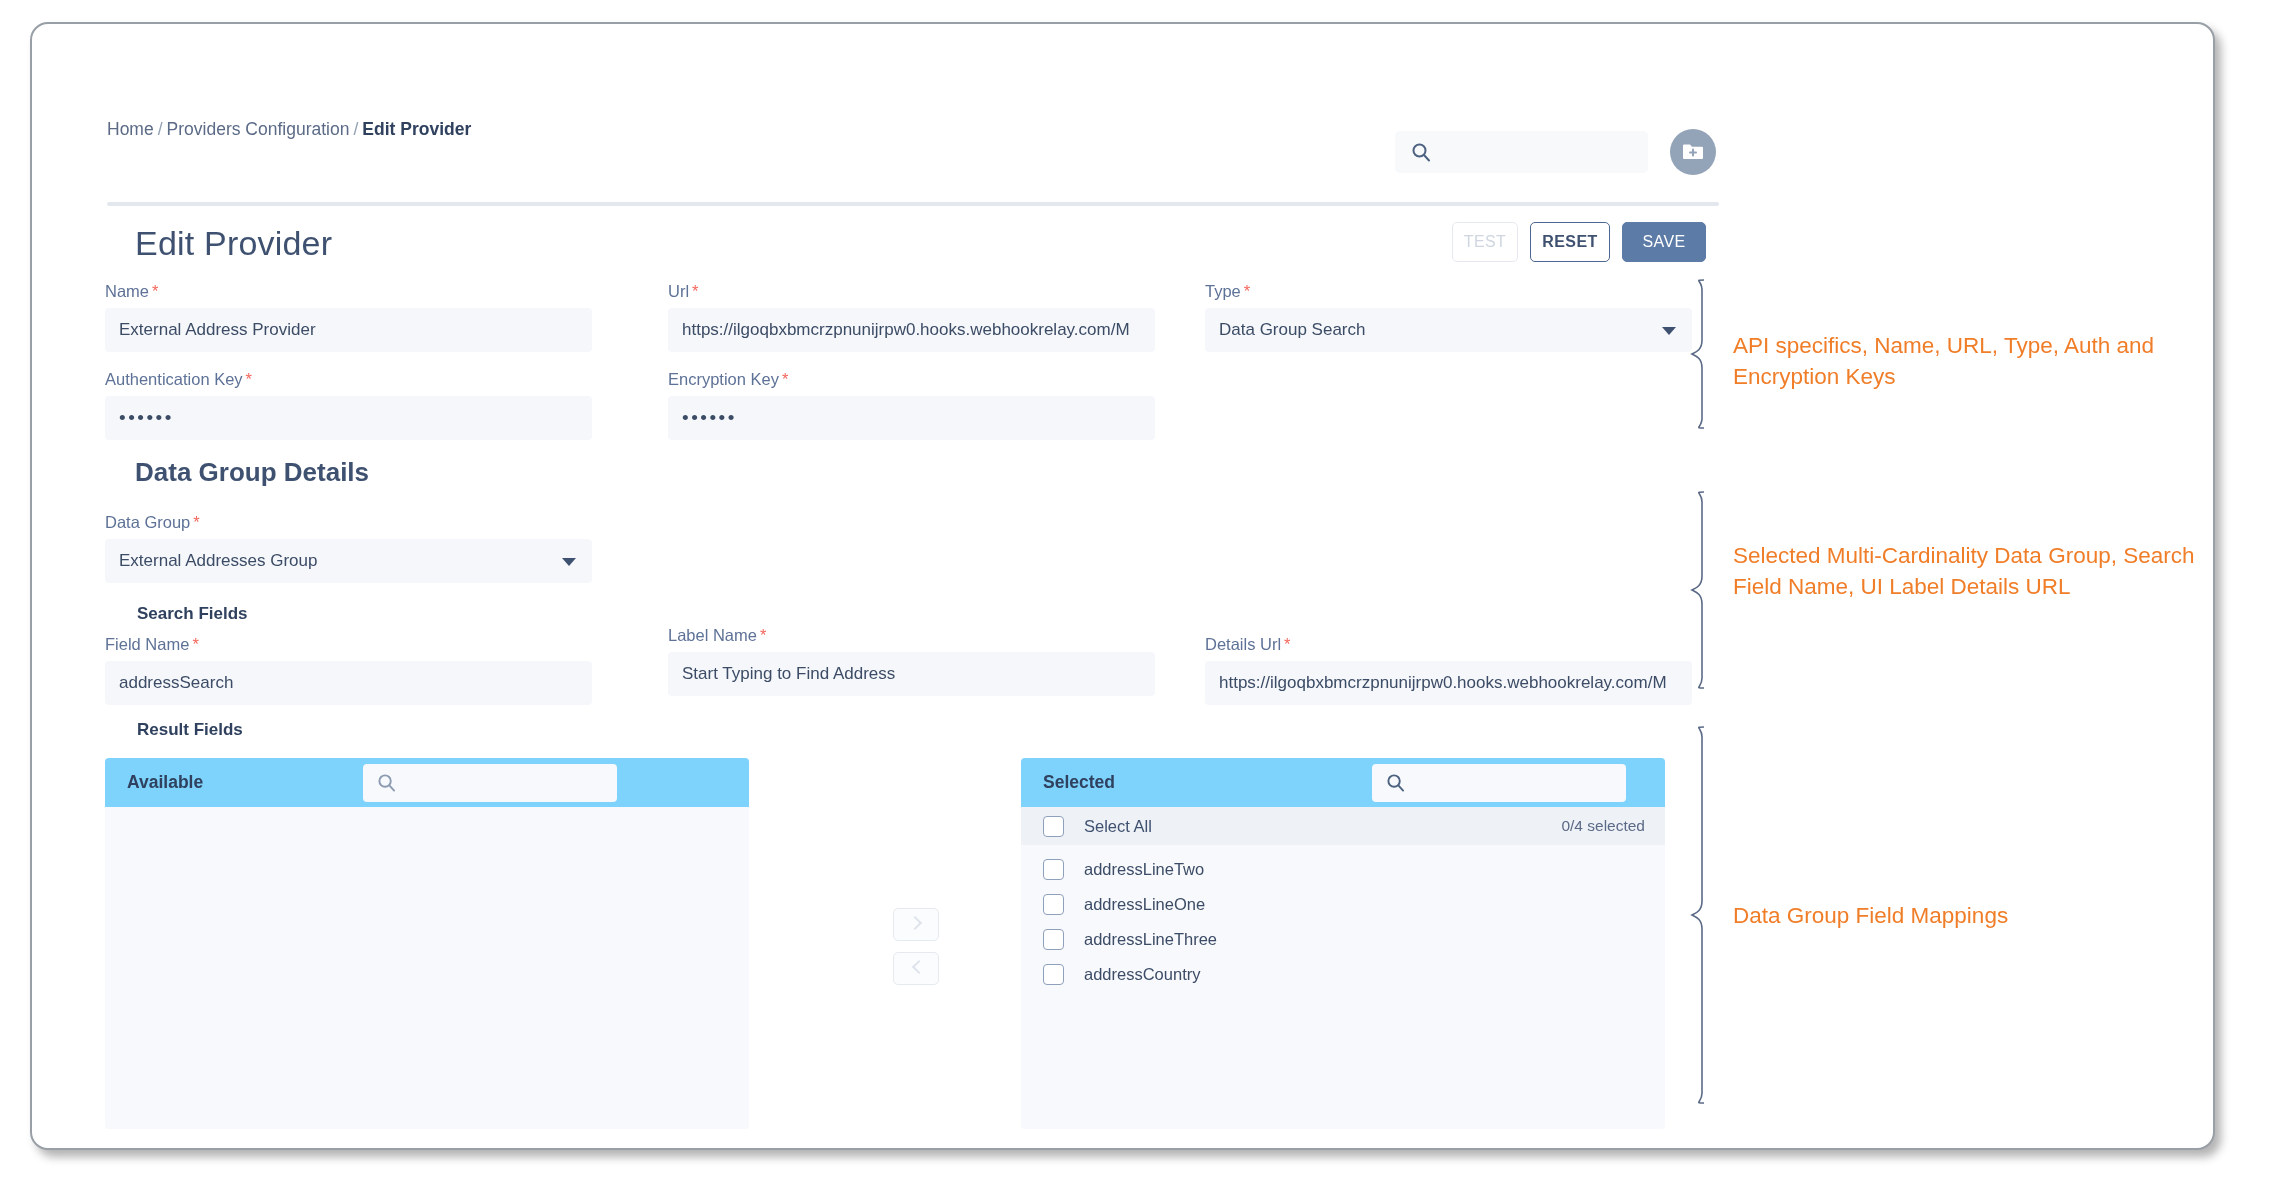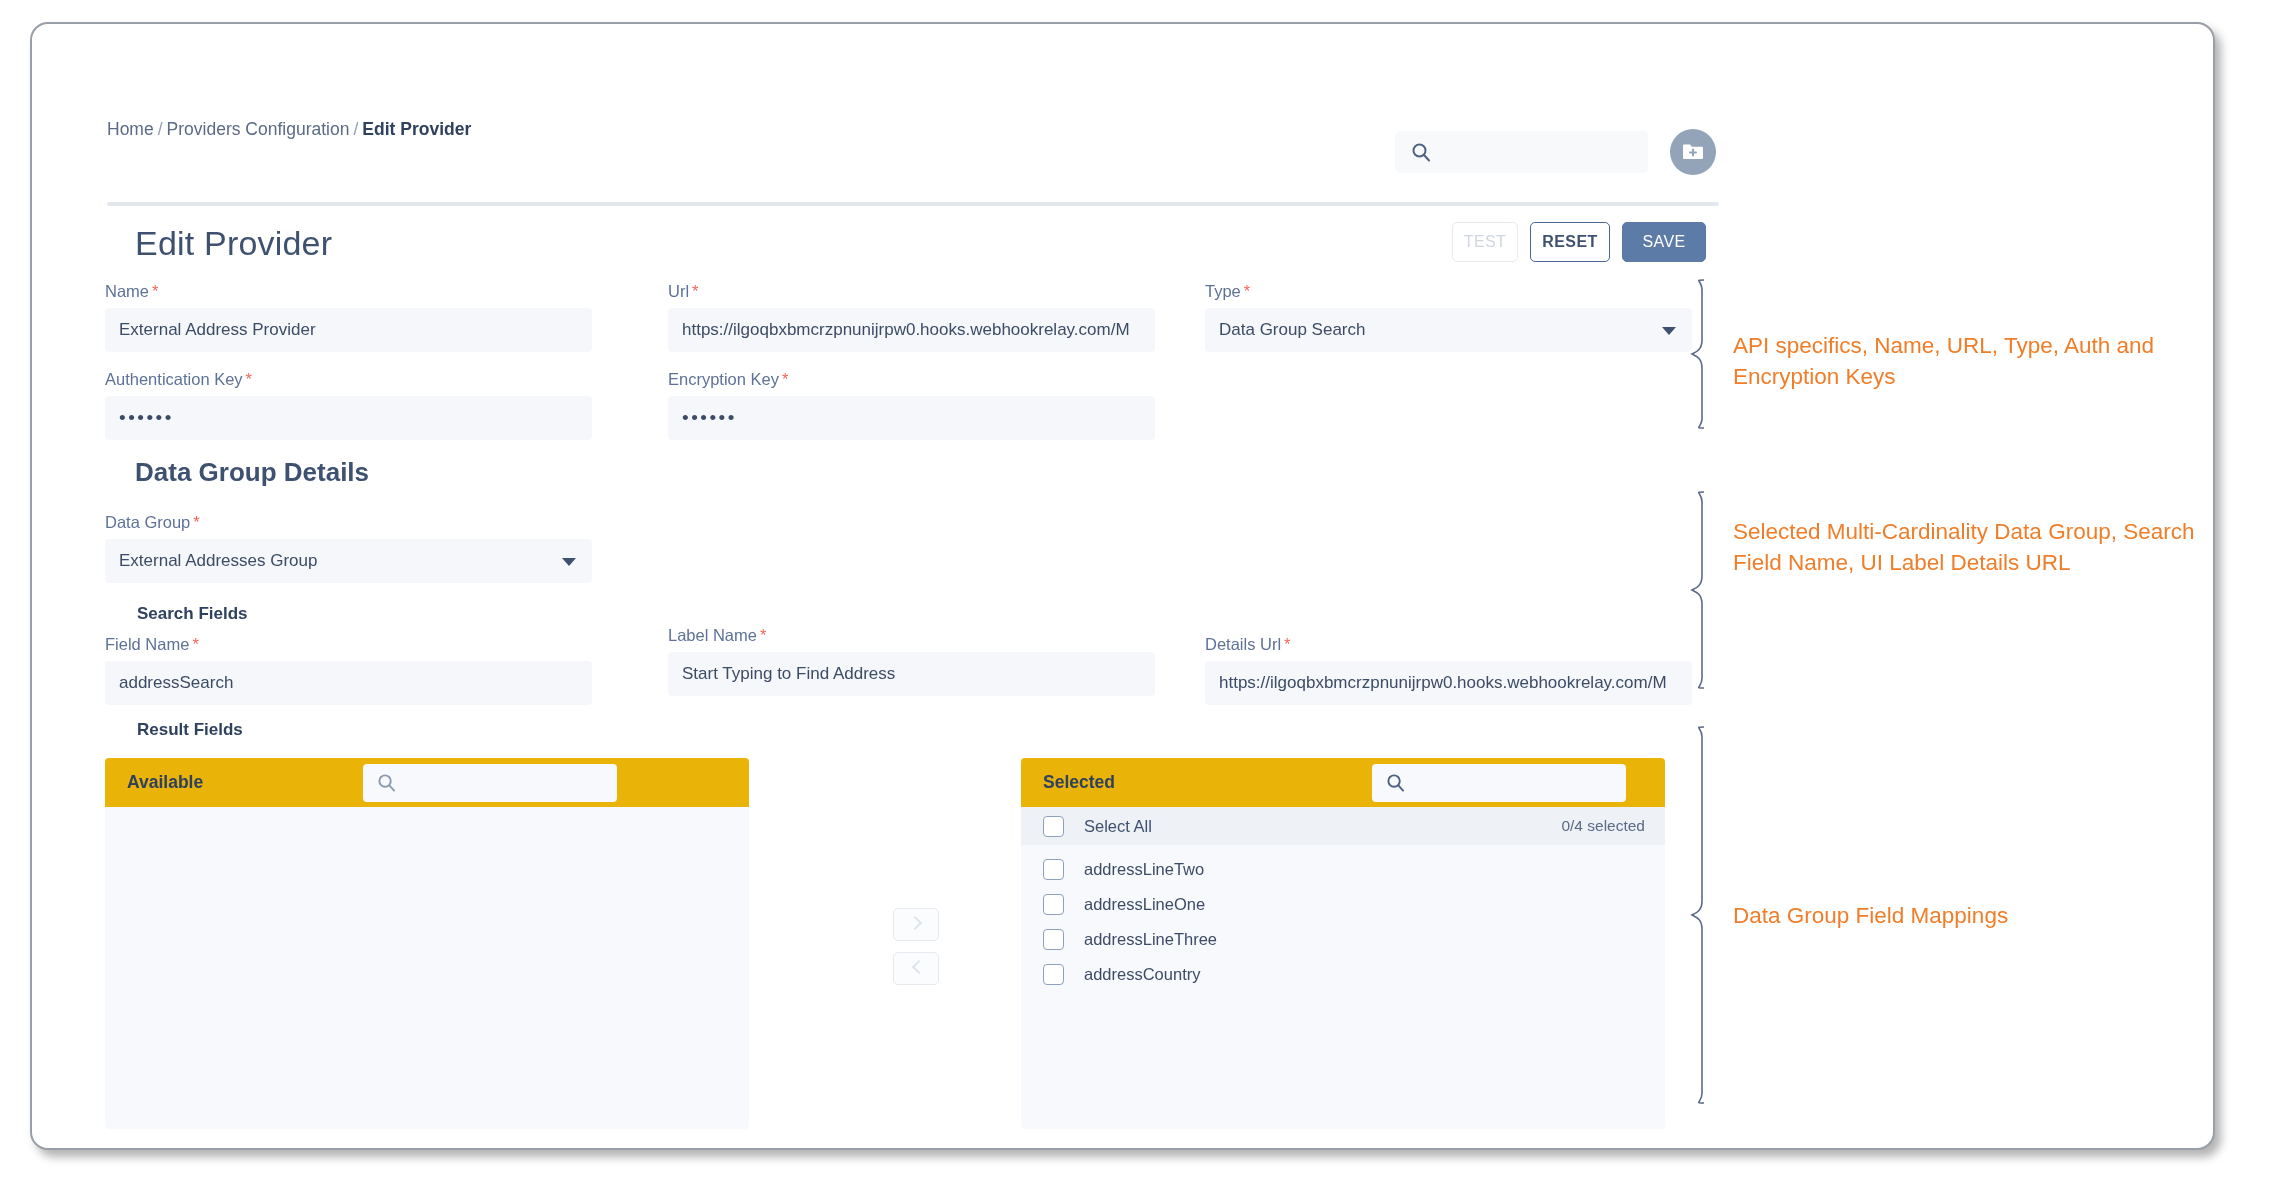--- a/index.html
+++ b/index.html
@@ -214,21 +214,21 @@
   
   .picker-panel {
     position: absolute;
     background: #f7f9fc;
     border-radius: 4px;
     overflow: hidden;
   }
   .picker-head {
     position: relative;
     height: 49px;
-    background: #eab308;
+    background: #7dd3fc;
     display: flex;
     align-items: center;
   }
   .picker-head .ttl {
     margin-left: 22px;
     font-size: 17.5px;
     font-weight: bold;
     color: #2f415e;
   }
   .picker-search {
@@ -497,20 +497,20 @@
   </div>
 
   <svg class="brace" style="left:1690px; top:278px;" width="36" height="152">
     <path d="M14 2 C 3 2, 13 2, 12 14 L12 62 C12 72, 6 74, 2 76 C6 78, 12 80, 12 90 L12 138 C13 150, 3 150, 14 150" fill="none" stroke="#5b6a86" stroke-width="1.6"></path>
   </svg>
   <div class="anno" style="left:1733px; top:330px; width:470px;">API specifics, Name, URL, Type, Auth and Encryption Keys</div>
 
   <svg class="brace" style="left:1690px; top:490px;" width="36" height="200">
     <path d="M14 2 C 3 2, 13 2, 12 14 L12 86 C12 96, 6 98, 2 100 C6 102, 12 104, 12 114 L12 186 C13 198, 3 198, 14 198" fill="none" stroke="#5b6a86" stroke-width="1.6"></path>
   </svg>
-  <div class="anno" style="left:1733px; top:516px; width:480px;">Selected Multi-Cardinality Data Group, Search Field Name, UI Label Details URL</div>
+  <div class="anno" style="left:1733px; top:540px; width:480px;">Selected Multi-Cardinality Data Group, Search Field Name, UI Label Details URL</div>
 
   <svg class="brace" style="left:1690px; top:725px;" width="36" height="380">
     <path d="M14 2 C 3 2, 13 2, 12 14 L12 176 C12 186, 6 188, 2 190 C6 192, 12 194, 12 204 L12 366 C13 378, 3 378, 14 378" fill="none" stroke="#5b6a86" stroke-width="1.6"></path>
   </svg>
   <div class="anno" style="left:1733px; top:900px; width:470px;">Data Group Field Mappings</div>
 
 </div>
 
 </body></html>

